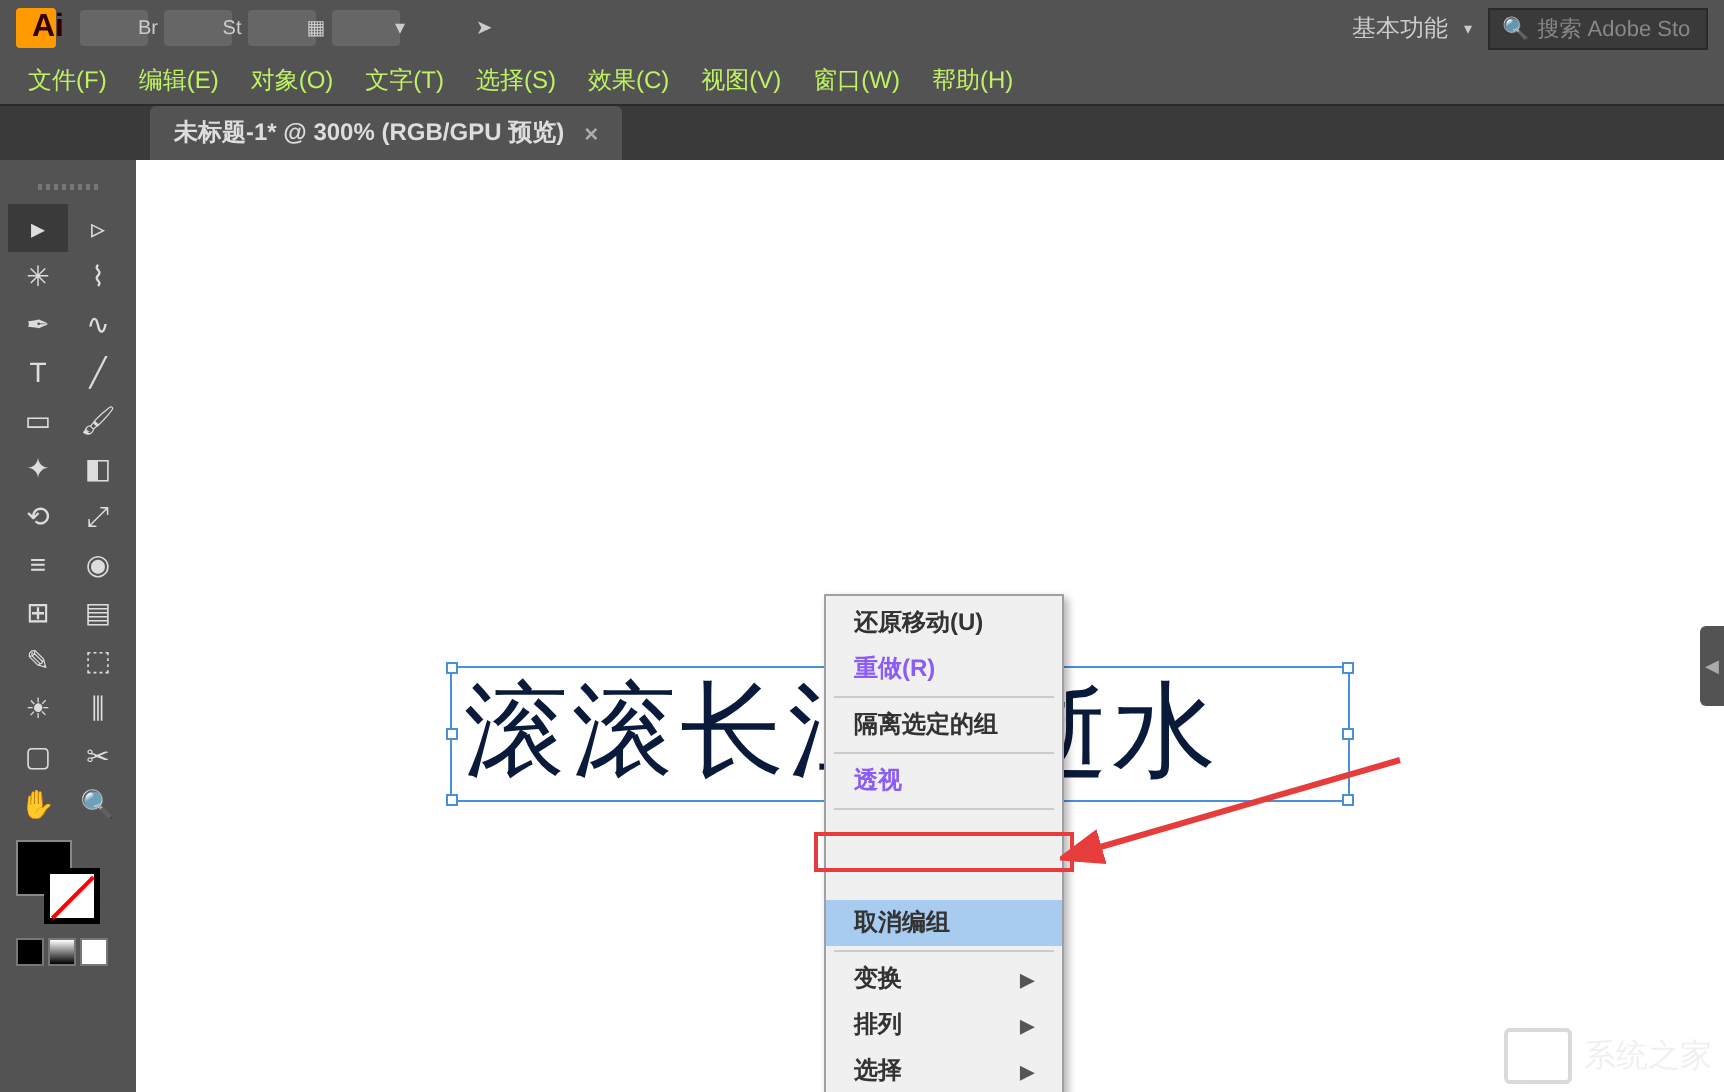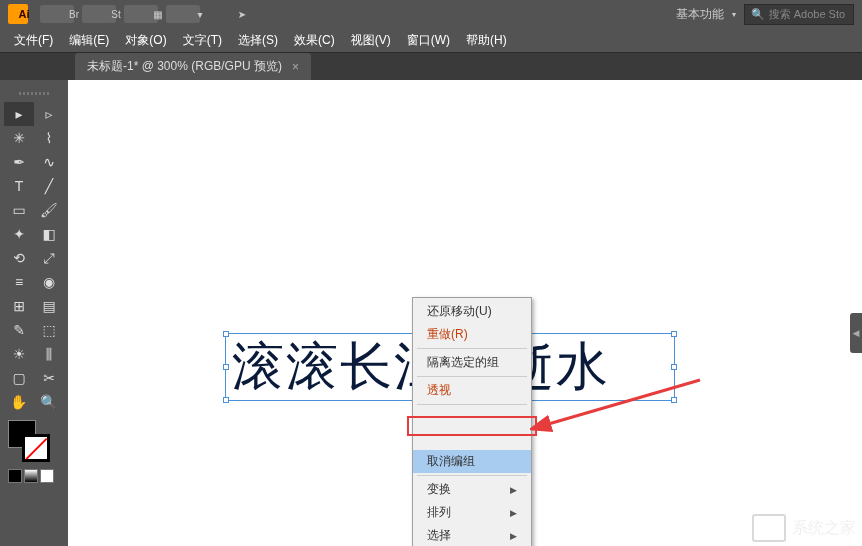--- a/index.html
+++ b/index.html
@@ -1,30 +1,30 @@
 <!DOCTYPE html>
 <html><head>
 <meta charset="utf-8">
 <style>
 * { margin: 0; padding: 0; box-sizing: border-box; font-family: "Microsoft YaHei", sans-serif; }
 body { width: 862px; height: 546px; background: #4a4a4a; overflow: hidden; position: relative; }
 
 .title-bar { height: 28px; background: #535353; display: flex; align-items: center; padding: 0 8px; color: #ccc; font-size: 11px; }
-.ai-logo { width: 20px; height: 20px; background: #ff9a00; color: #330000; font-weight: bold; font-size: 11px; display: flex; align-items: center; justify-content: center; border-radius: 2px; margin-right: 8px; padding-left: 12px; }
+.ai-logo { width: 20px; height: 20px; background: #ff9a00; color: #330000; font-weight: bold; font-size: 16px; display: flex; align-items: center; justify-content: center; border-radius: 2px; margin-right: 8px; padding-left: 12px; }
 .title-icon { width: 18px; height: 18px; margin: 0 4px; background: #666; border-radius: 2px; display: flex; align-items: center; justify-content: center; font-size: 10px; color: #ccc; padding-left: 34px; }
 .title-right { margin-left: auto; display: flex; align-items: center; gap: 8px; }
 .workspace-label { font-size: 12px; color: #ccc; }
 .chevron-down { font-size: 8px; color: #ccc; }
 .search-box { background: #3a3a3a; border: 1px solid #2a2a2a; padding: 2px 6px; font-size: 11px; color: #888; width: 110px; display: flex; align-items: center; gap: 4px; }
 
-.menu-bar { height: 24px; background: #535353; display: flex; align-items: center; padding: 0 8px; color: #ffffff; font-size: 12px; gap: 4px; }
+.menu-bar { height: 24px; background: #535353; display: flex; align-items: center; padding: 0 8px; color: #bef264; font-size: 12px; gap: 4px; }
 .menu-item { padding: 2px 6px; cursor: default; }
 
 .tab-bar { height: 28px; background: #3a3a3a; border-top: 1px solid #2a2a2a; display: flex; align-items: center; padding-left: 75px; }
-.tab { background: #535353; padding: 5px 12px; font-size: 12px; color: #ddd; display: flex; align-items: center; gap: 10px; border-radius: 3px 3px 0 0; }
+.tab { background: #535353; padding: 5px 12px; font-size: 12px; color: #ddd; display: flex; align-items: center; gap: 10px; border-radius: 3px 3px 0 0; font-weight: bold; }
 .tab-close { cursor: pointer; color: #aaa; }
 
 .main-area { display: flex; height: calc(100% - 80px); position: relative; }
 
 .toolbox { width: 68px; background: #535353; padding: 12px 4px 4px 4px; display: flex; flex-direction: column; }
 .tool-grabber { height: 6px; display: flex; justify-content: center; margin-bottom: 4px; }
 .tool-grabber::after { content: ""; width: 30px; height: 3px; background: repeating-linear-gradient(90deg, #777 0 2px, transparent 2px 4px); }
 .tool-grid { display: grid; grid-template-columns: 1fr 1fr; gap: 0; }
 .tool-cell { width: 30px; height: 24px; display: flex; align-items: center; justify-content: center; color: #ddd; font-size: 14px; cursor: pointer; }
 .tool-cell.active { background: #3a3a3a; }
@@ -38,22 +38,22 @@
 .canvas-area { flex: 1; background: #fff; position: relative; overflow: hidden; }
 .selection-box { position: absolute; border: 1px solid #4a90d9; top: 253px; left: 157px; width: 450px; height: 68px; }
 .handle { position: absolute; width: 6px; height: 6px; background: #fff; border: 1px solid #4a90d9; }
 .h-tl { top: -3px; left: -3px; } .h-tr { top: -3px; right: -3px; }
 .h-bl { bottom: -3px; left: -3px; } .h-br { bottom: -3px; right: -3px; }
 .h-tm { top: -3px; left: 50%; margin-left: -3px; } .h-bm { bottom: -3px; left: 50%; margin-left: -3px; }
 .h-ml { top: 50%; left: -3px; margin-top: -3px; } .h-mr { top: 50%; right: -3px; margin-top: -3px; }
 .canvas-text { font-family: "SimSun", serif; font-size: 52px; color: #0a1a3a; letter-spacing: 2px; line-height: 1.1; padding: 4px 6px; }
 
 .context-menu { position: absolute; top: 297px; left: 412px; width: 120px; background: #f0f0f0; border: 1px solid #a0a0a0; box-shadow: 2px 2px 4px rgba(0,0,0,0.3); font-size: 12px; color: #333; padding: 2px 0; z-index: 100; }
-.ctx-item { padding: 3px 14px; display: flex; justify-content: space-between; align-items: center; cursor: default; }
-.ctx-item.disabled { color: #c2410c; }
+.ctx-item { padding: 3px 14px; display: flex; justify-content: space-between; align-items: center; cursor: default; font-weight: bold; }
+.ctx-item.disabled { color: #8b5cf6; }
 .ctx-item.highlighted { background: #a8ccf0; margin-top: 45px; }
 .ctx-sep { height: 1px; background: #ccc; margin: 2px 4px; }
 .ctx-arrow { font-size: 9px; color: #555; }
 
 .red-box { position: absolute; top: 416px; left: 407px; width: 130px; height: 20px; border: 2px solid #e63c3c; z-index: 200; }
 .red-arrow { position: absolute; z-index: 150; }
 
 .right-handle { position: absolute; right: 0; top: 50%; width: 12px; height: 40px; background: #535353; border-radius: 3px 0 0 3px; display: flex; align-items: center; justify-content: center; color: #aaa; font-size: 9px; flex-direction: column; }
 
 .watermark { position: absolute; right: 6px; bottom: 4px; color: #e5e5e5; font-size: 16px; opacity: 0.55; display: flex; align-items: center; gap: 6px; z-index: 50; }

